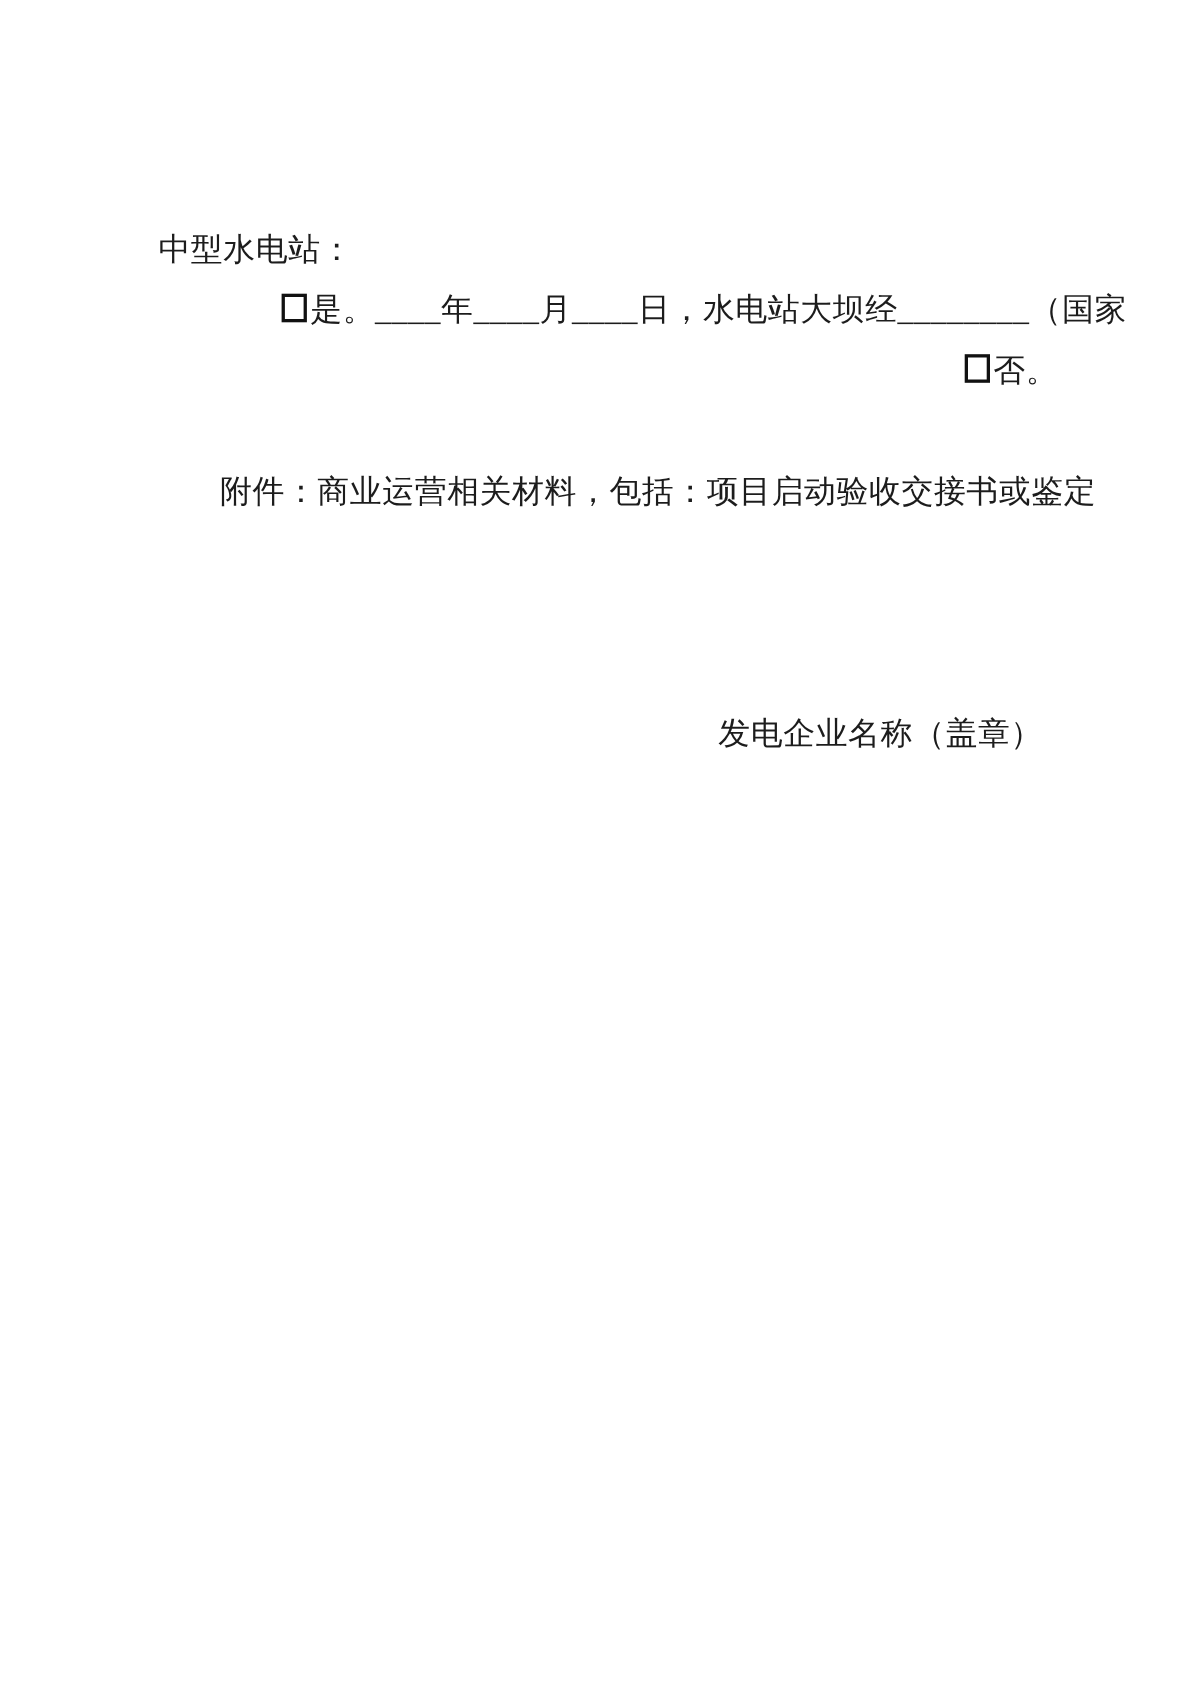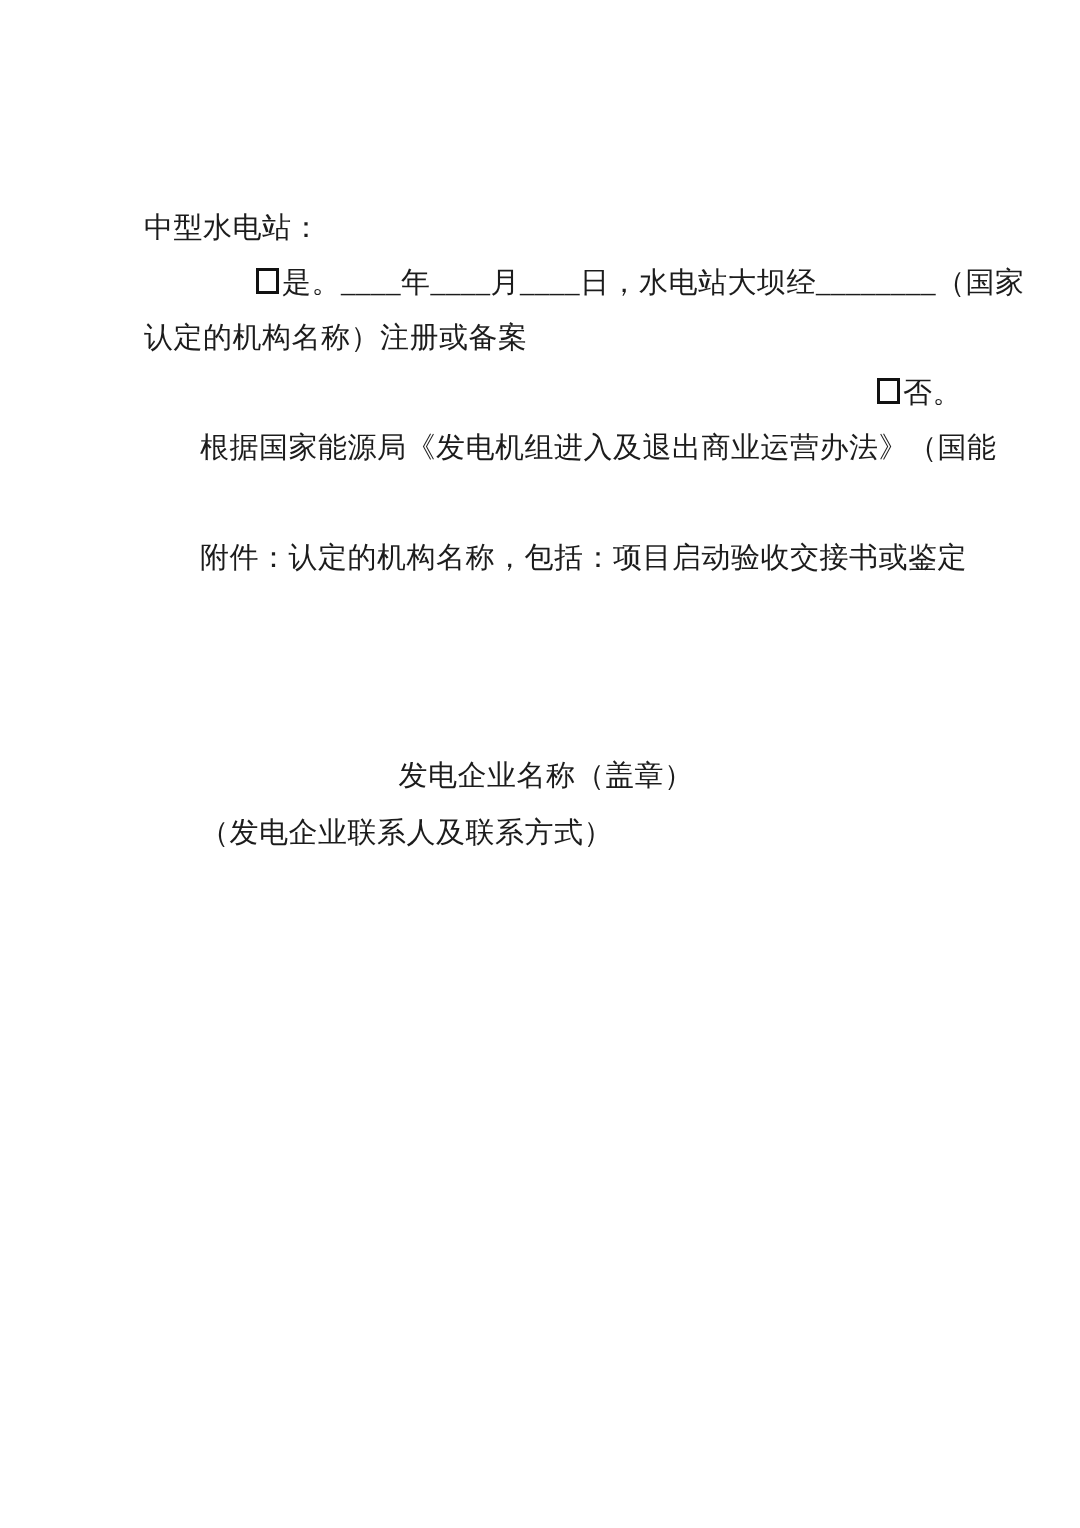--- a/index.html
+++ b/index.html
@@ -34,23 +34,22 @@
     margin: 0;
     height: 55px;
     white-space: nowrap;
   }
   .blank {
     height: 55px;
   }
   .indent-2 { padding-left: 56px; }
   .indent-4 { padding-left: 112px; text-align: right; }
   .right {
-    text-align: center;
+    text-align: right;
     padding-right: 14px;
-    font-family: Liberation Mono, monospace;
   }
   .checkbox {
     display: inline-block;
     width: 17px;
     height: 20px;
     border: 3px solid #111111;
     margin-right: 3px;
     vertical-align: -2px;
     background: #ffffff;
   }
@@ -60,39 +59,36 @@
 
 <div class="page">
   <div class="doc">
 
     <p class="line">中型水电站：</p>
 
     <p class="line indent-4">
       <span class="checkbox"></span><span>是。____年____月____日，水电站大坝经________（国家</span>
     </p>
 
-    <p class="line">认定的机构名称）注册或备案</p>
 
     <p class="line indent-4">
       <span class="checkbox"></span><span>否。</span>
     </p>
 
-    <p class="line indent-2">根据国家能源局《发电机组进入及退出商业运营办法》（国能</p>
 
 
 
     <p class="line blank"></p>
 
-    <p class="line indent-2">附件：认定的机构名称，包括：项目启动验收交接书或鉴定</p>
+    <p class="line indent-2">附件：商业运营相关材料，包括：项目启动验收交接书或鉴定</p>
 
 
 
     <p class="line blank"></p>
     <p class="line blank"></p>
     <p class="line blank"></p>
 
     <p class="line right">发电企业名称（盖章）</p>
 
 
-    <p class="line indent-2">（发电企业联系人及联系方式）</p>
 
   </div>
 </div>
 
 </body></html>

